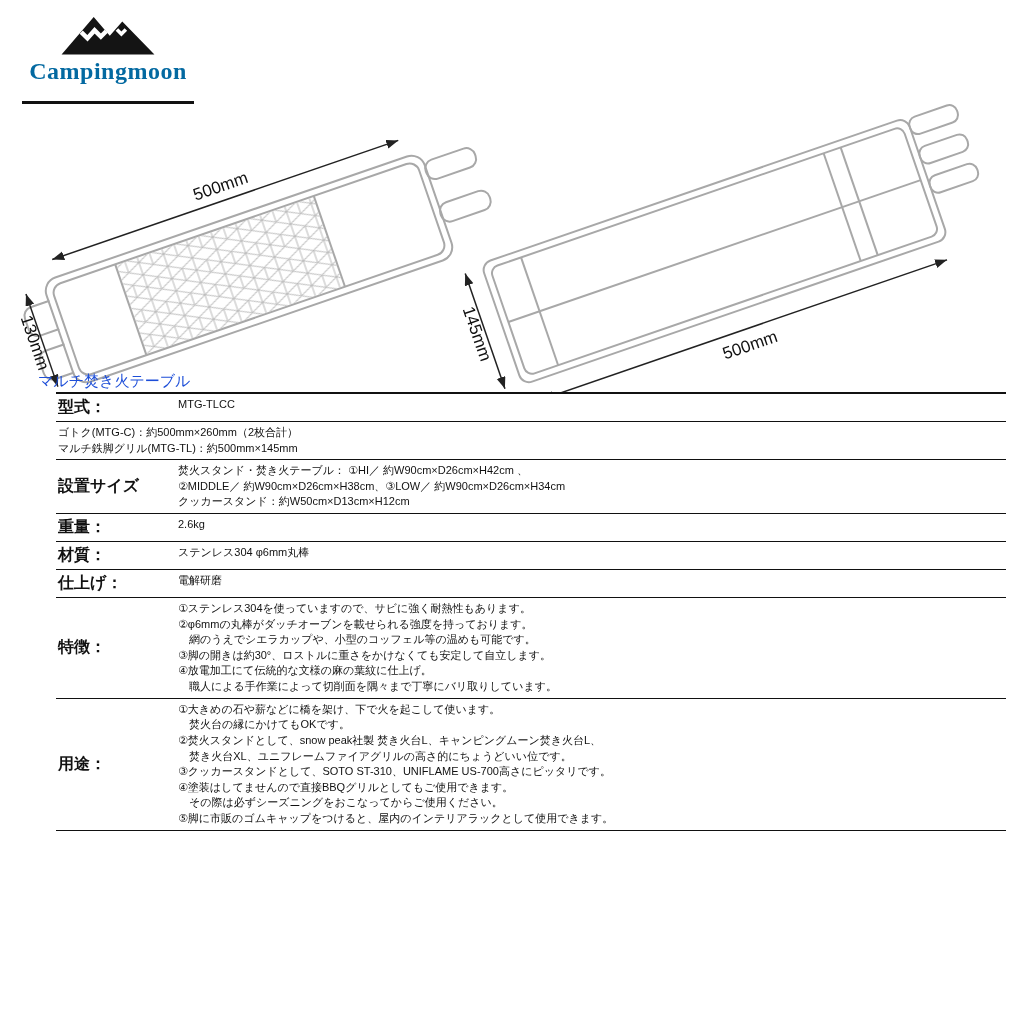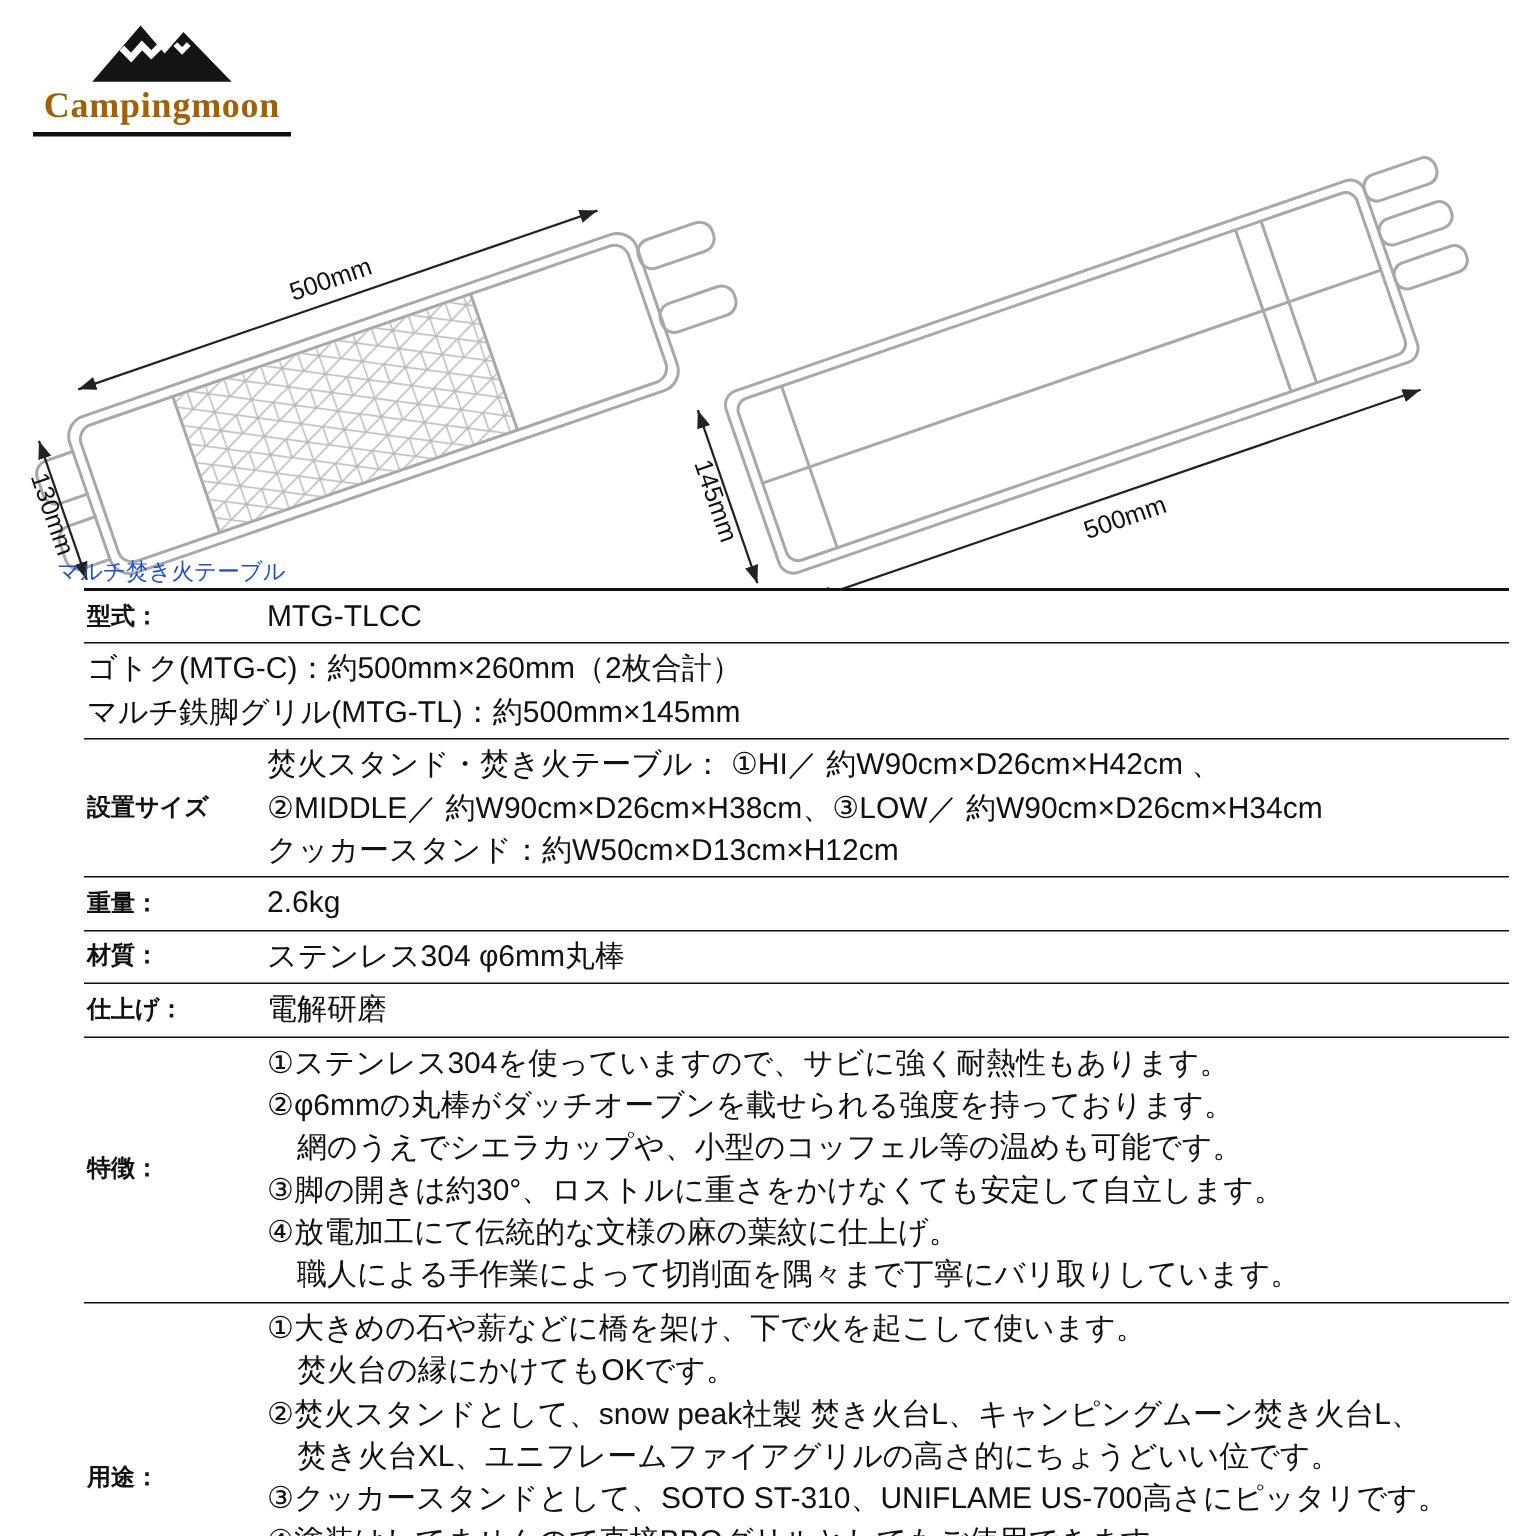--- a/index.html
+++ b/index.html
@@ -13,21 +13,21 @@
   }
   .page { position:absolute; inset:0; background:#fff; }
 
   
   .logo {
     position:absolute; left:22px; top:8px; width:172px; text-align:center;
   }
   .logo svg { width:118px; height:50px; display:block; margin:0 auto; }
   .logo-text {
     font-weight:bold; font-size:24px; letter-spacing:0.5px;
-    border-bottom:3px solid #111; padding-bottom:3px; color:#a16207;
+    border-bottom:3px solid #111; padding-bottom:16px; color:#0369a1;
     font-family:"Liberation Serif","DejaVu Serif",serif;
   }
   .title-banner {
     position:absolute; top:6px; right:0; width:288px; height:54px;
     background:#000; color:#fff;
     display:flex; align-items:center; justify-content:center;
     font-size:40px; font-weight:bold; letter-spacing:3px;
   }
 
   
@@ -44,21 +44,21 @@
     margin-left:20px;
   }
   .row { display:flex; border-bottom:1.5px solid #111; }
   .cell { padding:3px 2px; }
   .label {
     width:120px; flex:0 0 120px;
     font-weight:bold; font-size:16px;
     display:flex; align-items:center;
   }
   .value {
-    flex:1; font-size:20px; line-height:1.42;
+    flex:1; font-size:11px; line-height:1.42;
     white-space:pre-line;
   }
 </style>
 </head>
 <body>
 
 <div class="page">
 
   <div class="logo">
     <svg viewBox="0 0 120 56" aria-hidden="true">

